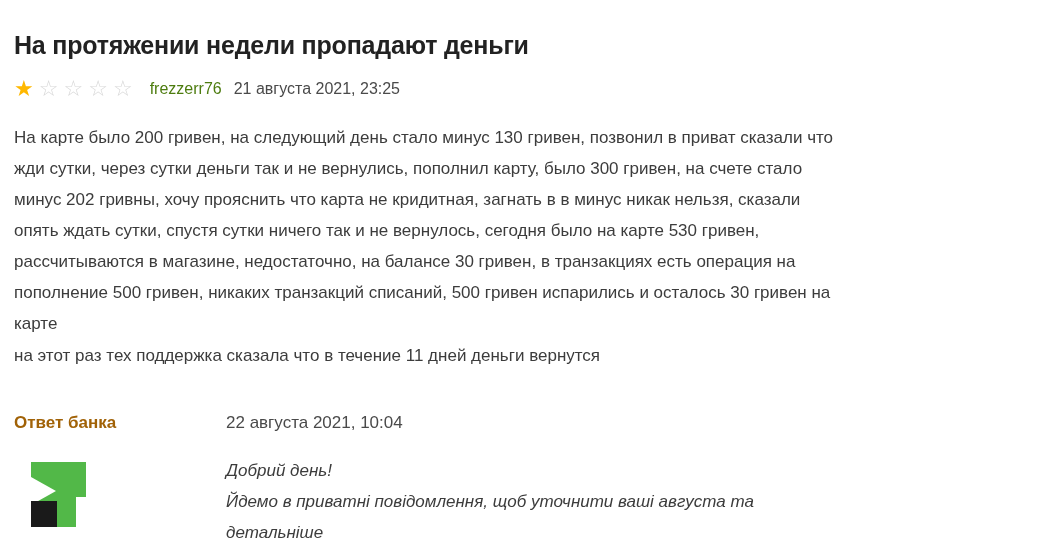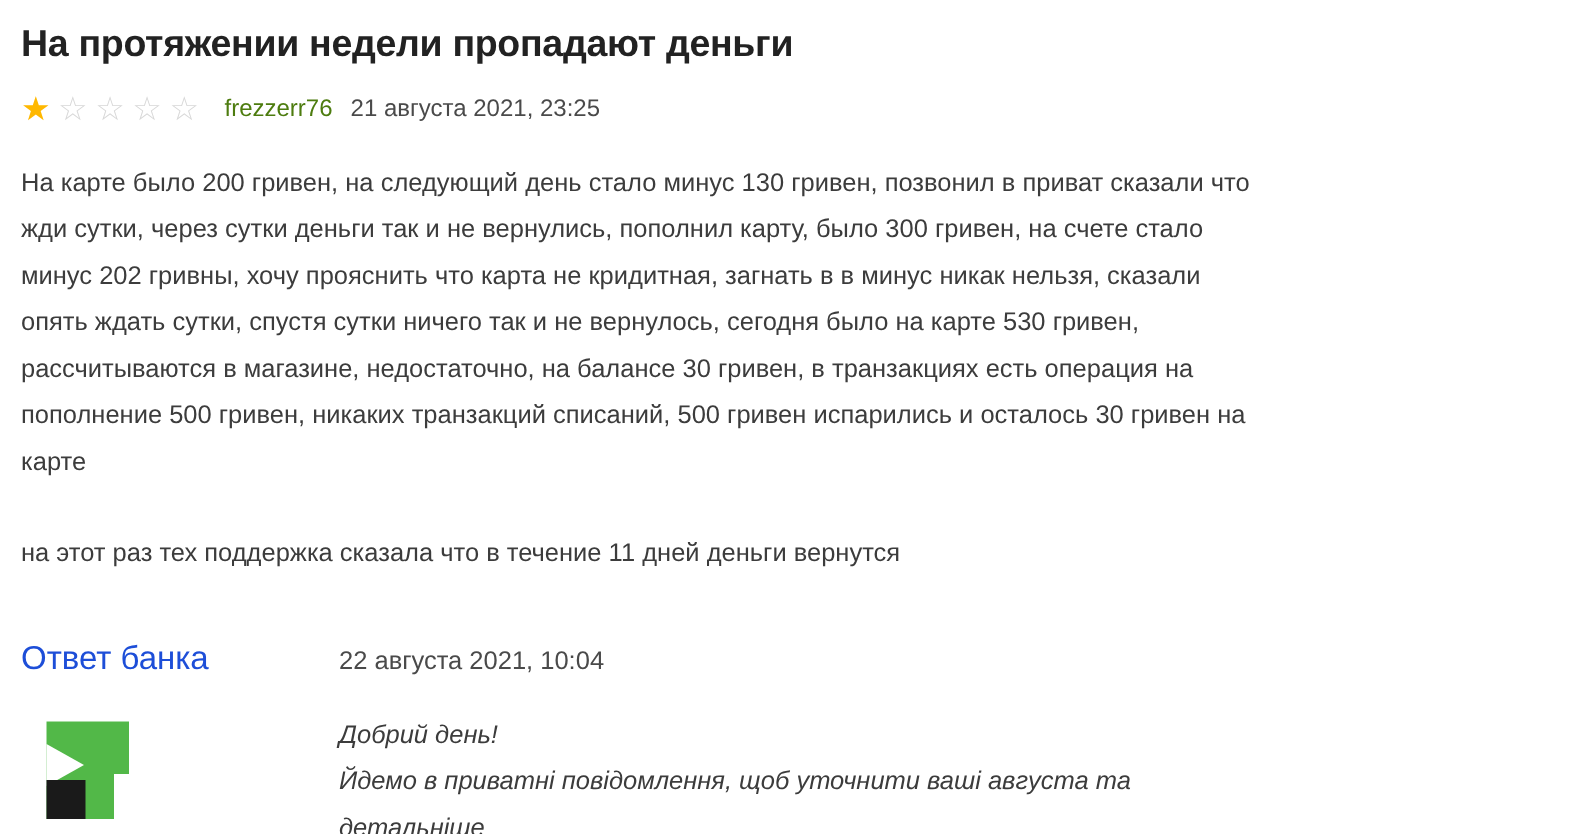--- a/index.html
+++ b/index.html
@@ -12,21 +12,21 @@
     height: 556px;
     font-family: "Liberation Sans", sans-serif;
     color: #3a3a3a;
     overflow: hidden;
   }
   .page {
     position: relative;
     width: 862px;
     height: 556px;
     box-sizing: border-box;
-    padding: 14px 16px 0 14px;
+    padding: 30px 16px 0 14px;
   }
 
   
   .review-title {
     font-size: 25px;
     font-weight: bold;
     color: #222222;
     letter-spacing: -0.2px;
     line-height: 1.2;
     margin: 0 0 18px 0;
@@ -67,35 +67,35 @@
   .review-body {
     font-size: 17px;
     line-height: 31px;
     color: #3c3c3c;
     max-width: 1020px;
   }
   .review-body p {
     margin: 0;
   }
   .review-body p.para-2 {
-    margin-top: 30px;
+    margin-top: 1px;
   }
 
   
   .bank-answer {
     margin-top: 42px;
   }
   .answer-head {
     display: flex;
     align-items: baseline;
   }
   .answer-label {
-    font-size: 22px;
-    font-weight: normal;
-    color: #1d4ed8;
+    font-size: 17px;
+    font-weight: bold;
+    color: #a16207;
     width: 212px;
     flex: 0 0 212px;
   }
   .answer-date {
     font-size: 17px;
     color: #4a4a4a;
   }
   .answer-body {
     display: flex;
     margin-top: 22px;

